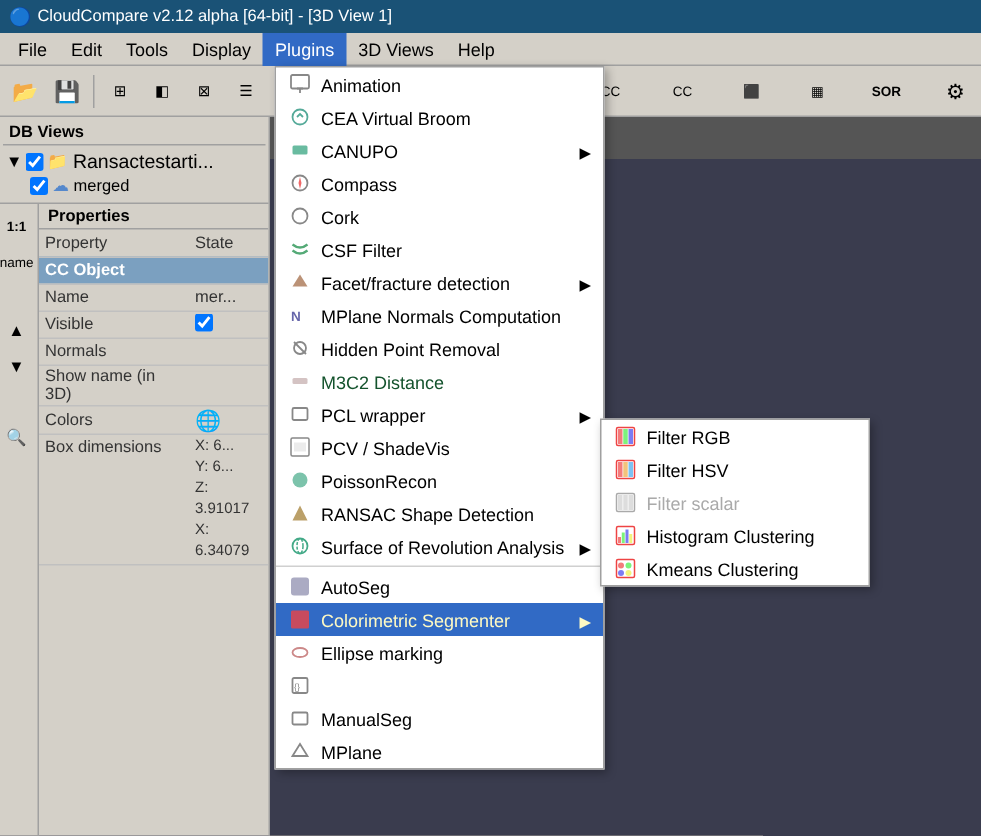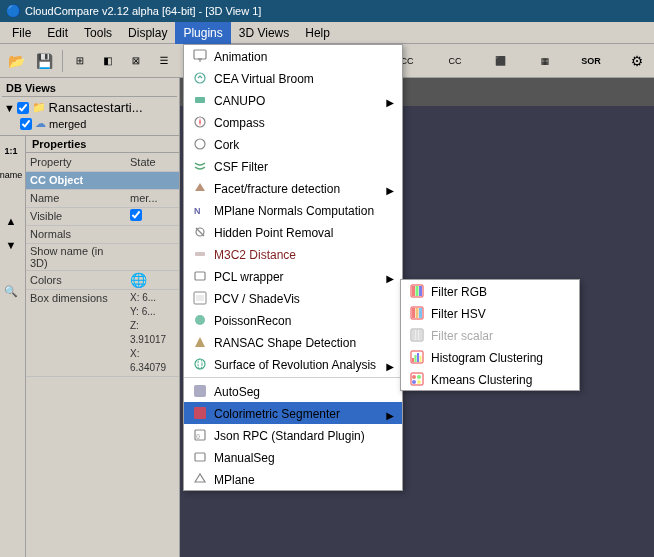--- a/index.html
+++ b/index.html
@@ -463,21 +463,21 @@
     <div class="menu-item-row">
       <span class="menu-item-icon">
         <svg width="14" height="14" viewBox="0 0 14 14">
             <circle cx="7" cy="7" r="4" fill="none" stroke="#888" stroke-width="1.2"></circle>
             <line x1="3" y1="3" x2="11" y2="11" stroke="#888" stroke-width="1.2"></line>
           </svg>
       </span>
       <span>Hidden Point Removal</span>
     </div>
 
-    <div class="menu-item-row" style="color:#7f1d1d;">
+    <div class="menu-item-row" style="color:#14532d;">
       <span class="menu-item-icon">
         <svg width="14" height="14" viewBox="0 0 14 14">
             <rect x="2" y="5" width="10" height="4" rx="1" fill="#a88" opacity="0.5"></rect>
           </svg>
       </span>
       <span>M3C2 Distance</span>
     </div>
 
     <div class="menu-item-row">
       <span class="menu-item-icon">
@@ -532,39 +532,46 @@
 
     <div class="menu-item-row">
       <span class="menu-item-icon">
         <svg width="14" height="14" viewBox="0 0 14 14">
             <rect x="1" y="1" width="12" height="12" rx="2" fill="#88a" opacity="0.7"></rect>
           </svg>
       </span>
       <span>AutoSeg</span>
     </div>
 
-    <div class="menu-item-row highlighted" style="background:#316ac5; color:#000000;">
+    <div class="menu-item-row highlighted" style="background:#316ac5; color:#fef9c3;">
       <span class="menu-item-icon">
         <svg width="14" height="14" viewBox="0 0 14 14">
             <rect x="1" y="1" width="12" height="12" rx="1" fill="#e44" opacity="0.8"></rect>
           </svg>
       </span>
       <span>Colorimetric Segmenter</span>
       <span class="menu-item-arrow">▶</span>
     </div>
 
+    <div class="menu-item-row">
+      <span class="menu-item-icon">
+        <svg width="14" height="14" viewBox="0 0 14 14">
+            <ellipse cx="7" cy="7" rx="5" ry="3" fill="none" stroke="#c88" stroke-width="1.2"></ellipse>
+          </svg>
+      </span>
+      <span>Ellipse marking</span>
+    </div>
 
     <div class="menu-item-row">
       <span class="menu-item-icon">
         <svg width="14" height="14" viewBox="0 0 14 14">
             <rect x="2" y="2" width="10" height="10" rx="1" fill="none" stroke="#888" stroke-width="1.2"></rect>
             <text x="3" y="10" font-size="6" fill="#888">{}</text>
           </svg>
       </span>
-      <span>Json RPC (Standard Plugin)</span>
     </div>
 
     <div class="menu-item-row">
       <span class="menu-item-icon">
         <svg width="14" height="14" viewBox="0 0 14 14">
             <rect x="2" y="3" width="10" height="8" rx="1" fill="none" stroke="#888" stroke-width="1.2"></rect>
           </svg>
       </span>
       <span>ManualSeg</span>
     </div>

